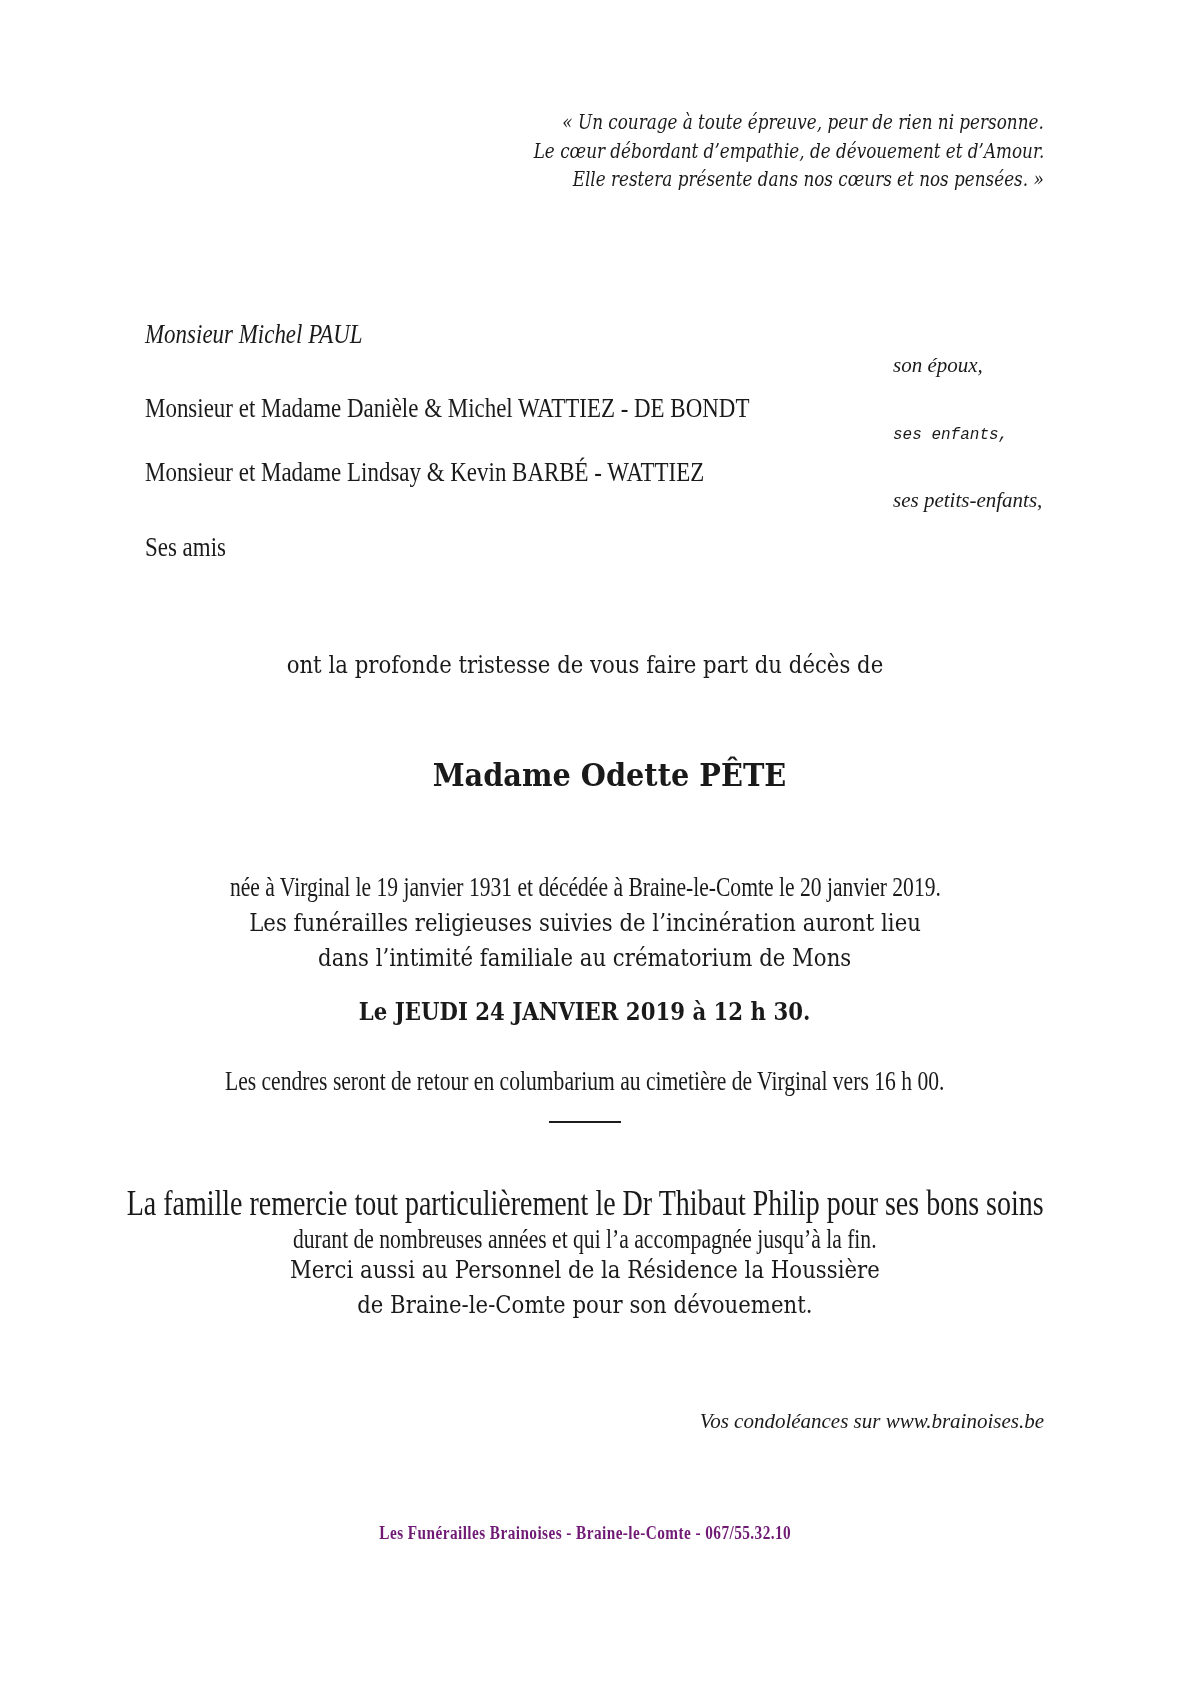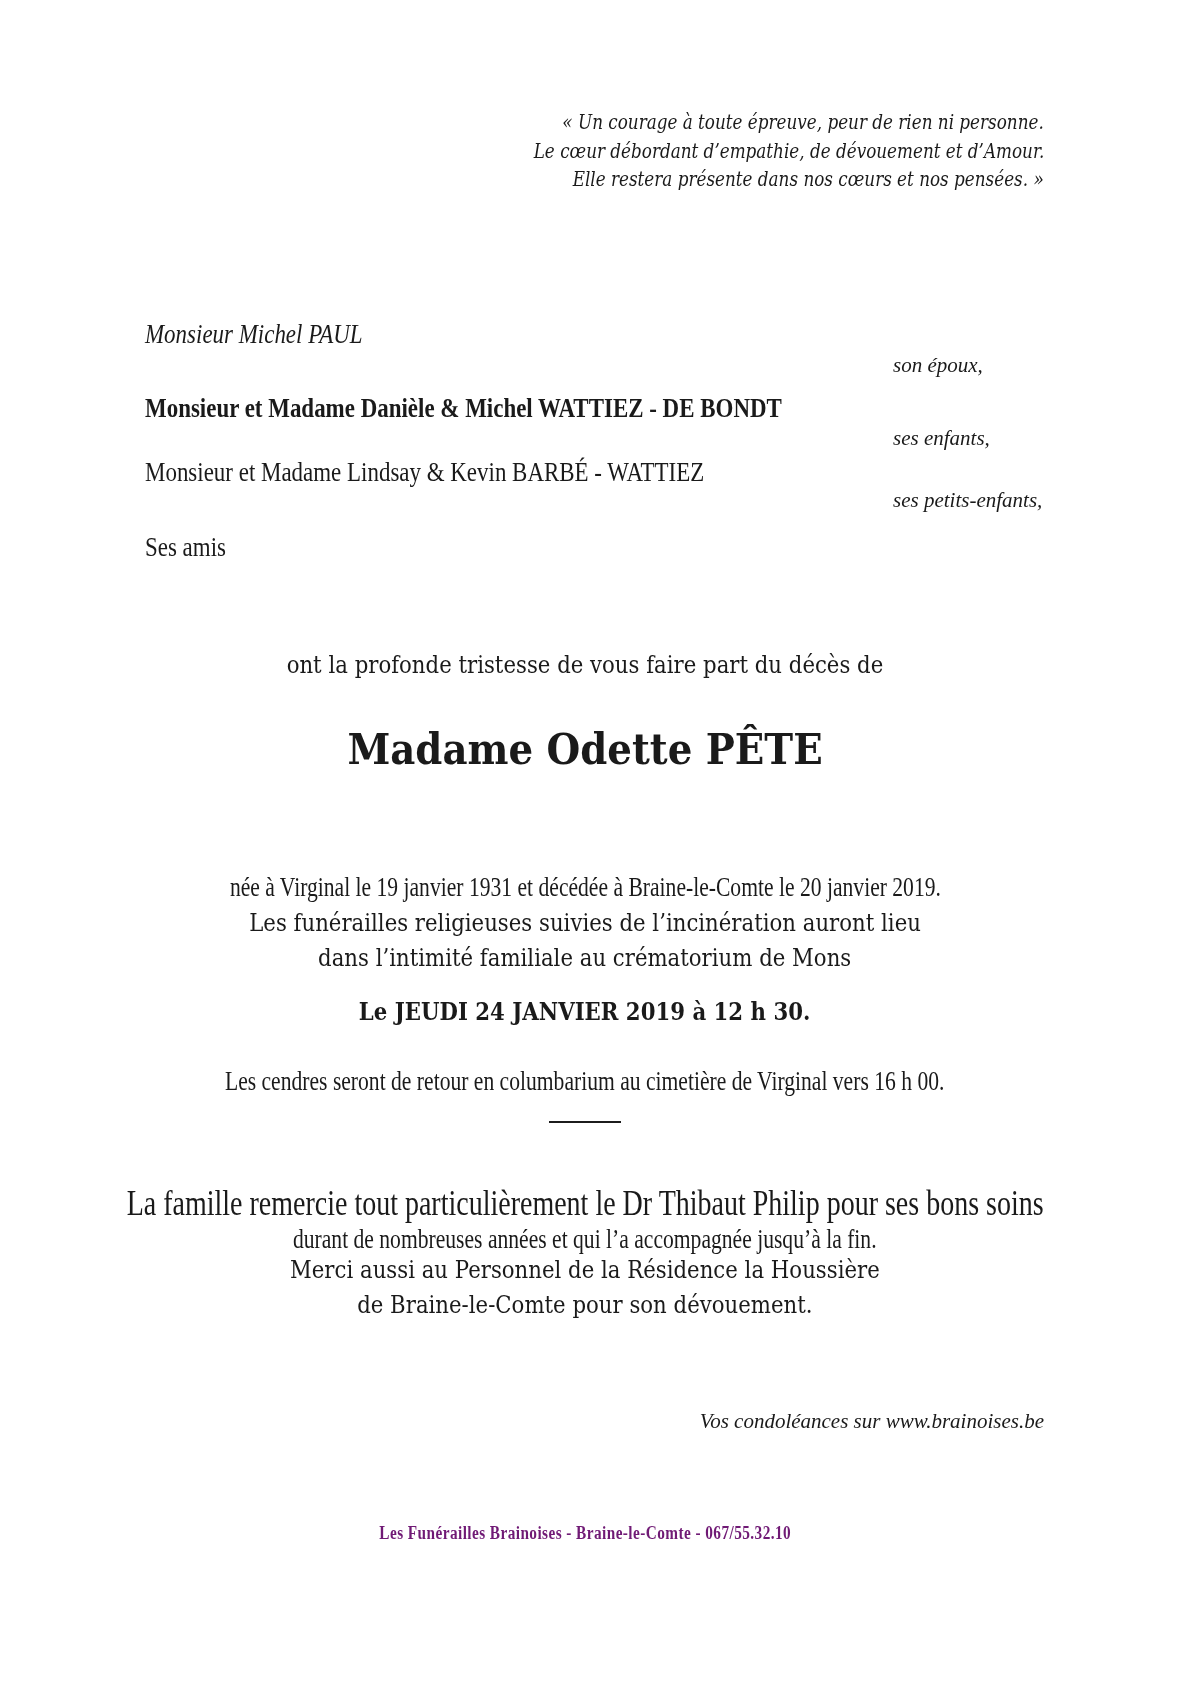--- a/index.html
+++ b/index.html
@@ -40,43 +40,43 @@
     <div><span class="sx80 oR">Elle restera présente dans nos cœurs et nos pensées. »</span></div>
   </div>
 
   <div class="abs tms" style="top:319px;left:145px;font-size:27px;font-style:italic;">
     <span class="sx85 oL">Monsieur Michel PAUL</span>
   </div>
   <div class="abs tms it" style="top:353px;left:893px;font-size:21px;">
     <span>son époux,</span>
   </div>
 
-  <div class="abs tms" style="top:393px;left:145px;font-size:27px;font-weight:bold;">
+  <div class="abs tms" style="top:393px;left:145px;font-size:27px;">
     <span class="sx85 oL">Monsieur et Madame Danièle &amp; Michel WATTIEZ - DE BONDT</span>
   </div>
-  <div class="abs tms it" style="top:426px;left:893px;font-size:21px;">
+  <div class="abs tms it" style="top:426px;left:893px;font-size:16px;font-family:Liberation Mono, monospace;">
     <span>ses enfants,</span>
   </div>
 
   <div class="abs tms" style="top:457px;left:145px;font-size:27px;">
     <span class="sx85 oL">Monsieur et Madame Lindsay &amp; Kevin BARBÉ - WATTIEZ</span>
   </div>
   <div class="abs tms it" style="top:488px;left:893px;font-size:21px;">
     <span>ses petits-enfants,</span>
   </div>
 
   <div class="abs tms" style="top:532px;left:145px;font-size:27px;">
     <span class="sx85 oL">Ses amis</span>
   </div>
 
   <div class="abs ctr pal" style="top:650px;font-size:25px;">
     <span class="sx85">ont la profonde tristesse de vous faire part du décès de</span>
   </div>
 
-  <div class="abs ctr pal b" style="top:724px;font-size:43px;">
+  <div class="abs ctr pal b" style="top:756px;font-size:32px;padding-left:24px;">
     <span class="sx90">Madame Odette PÊTE</span>
   </div>
 
   <div class="abs ctr tms" style="top:847px;font-size:27px;margin-top:25px;">
     <span class="sx80">née à Virginal le 19 janvier 1931 et décédée à Braine-le-Comte le 20 janvier 2019.</span>
   </div>
 
   <div class="abs ctr pal" style="top:908px;font-size:25px;">
     <span class="sx85">Les funérailles religieuses suivies de l’incinération auront lieu</span>
   </div>

